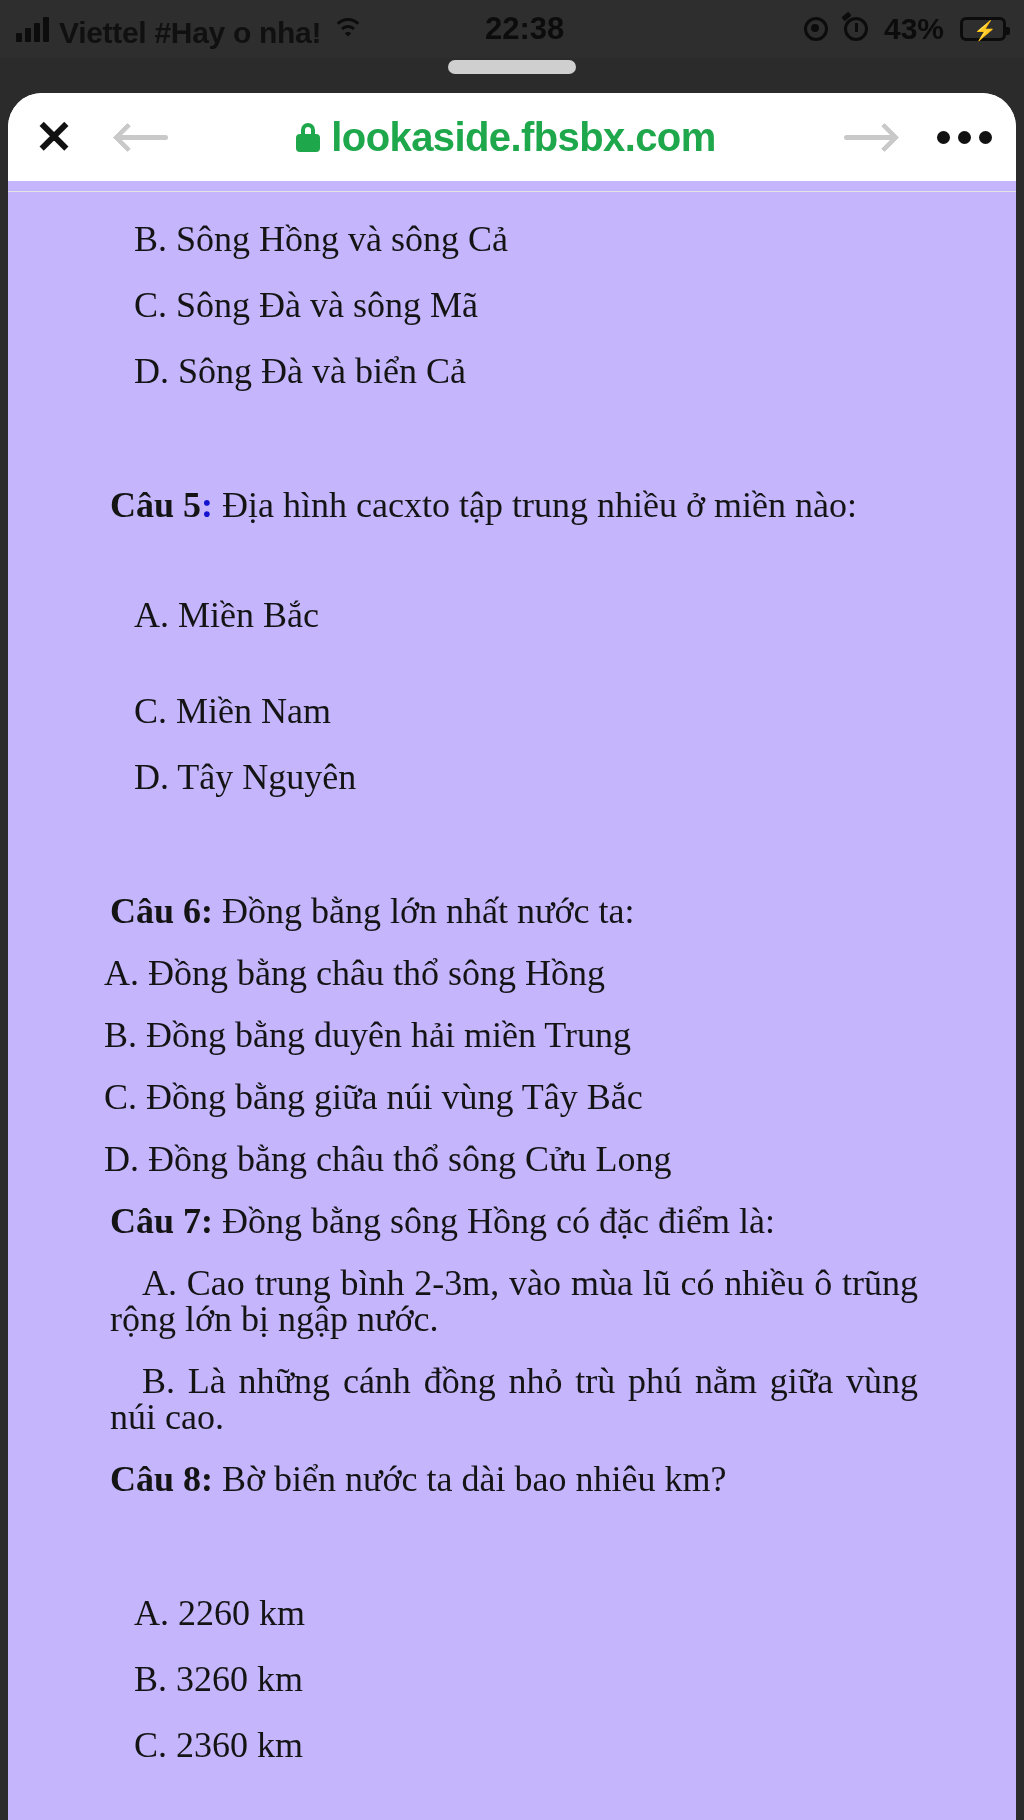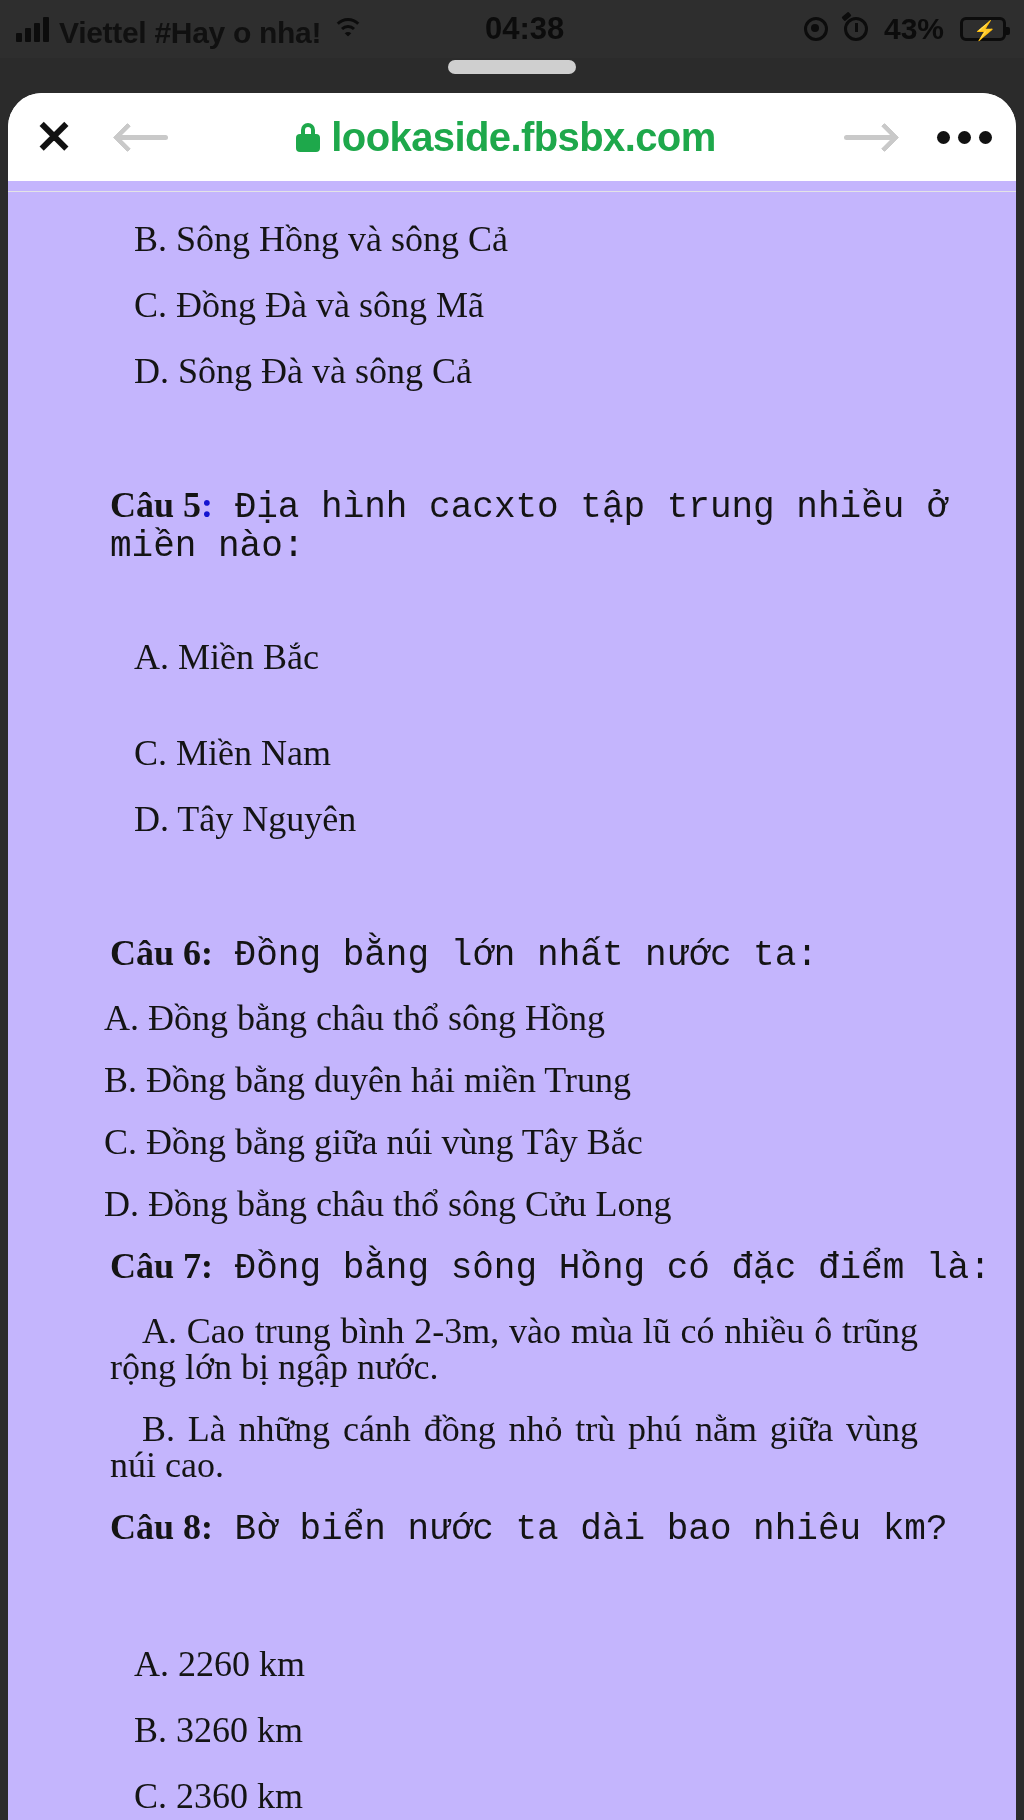--- a/index.html
+++ b/index.html
@@ -122,21 +122,21 @@
     font-family:"Liberation Serif", serif;
     color:#131313;
   }
   .q, .opt, .para {
     font-size:36px; line-height:1.0;
     color:#141414;
   }
   .opt{ padding-left:126px; }
   .opt.tight{ padding-left:96px; }
   .q{ padding-left:102px; font-weight:bold; }
-  .q .qbody{ font-weight:normal;font-family:Liberation Mono, monospace; }
+  .q .qbody{ font-weight:normal; }
   .q .colon-blue{ color:#1414d0; font-weight:bold; }
   .para{
     padding-left:102px; padding-right:98px; text-align:justify;
     text-indent:32px;
   }
   .spacer-md{ height:74px; }
   .spacer-lg{ height:98px; }
   .gap26{ height:26px; }
   .gap30{ height:30px; }
   .gap40{ height:40px; }
@@ -155,21 +155,21 @@
           <i></i>
       </span>
       <span class="sb-carrier">Viettel #Hay o nha!</span>
       <span class="wifi">
           <b></b>
           <b></b>
           <b></b>
         </span>
     </div>
     <div class="sb-mid">
-      <span class="sb-time">04:38</span>
+      <span class="sb-time">22:38</span>
     </div>
     <div class="sb-right">
       <span class="loc-icon"></span>
       <span class="alarm-icon"></span>
       <span class="sb-batt-pct">43%</span>
       <span class="battery">
         <span class="fill" style="width:72%"></span>
         <span class="bolt">⚡</span>
       </span>
     </div>
@@ -211,23 +211,23 @@
 
     <div class="page">
       <div class="page-rule"></div>
 
       <div class="doc">
 
         <div class="gap40"></div>
 
         <div class="opt">B. Sông Hồng và sông Cả</div>
         <div class="gap30"></div>
-        <div class="opt">C. Đồng Đà và sông Mã</div>
-        <div class="gap30"></div>
-        <div class="opt">D. Sông Đà và sông Cả</div>
+        <div class="opt">C. Sông Đà và sông Mã</div>
+        <div class="gap30"></div>
+        <div class="opt">D. Sông Đà và biển Cả</div>
 
         <div class="spacer-lg"></div>
 
         <div class="q"><span>Câu 5</span><span class="colon-blue">:</span><span class="qbody"> Địa hình cacxto tập trung nhiều ở miền nào:</span></div>
 
         <div class="spacer-md"></div>
 
         <div class="opt">A. Miền Bắc</div>
         <div class="gap30"></div>
         <div class="gap30"></div>

